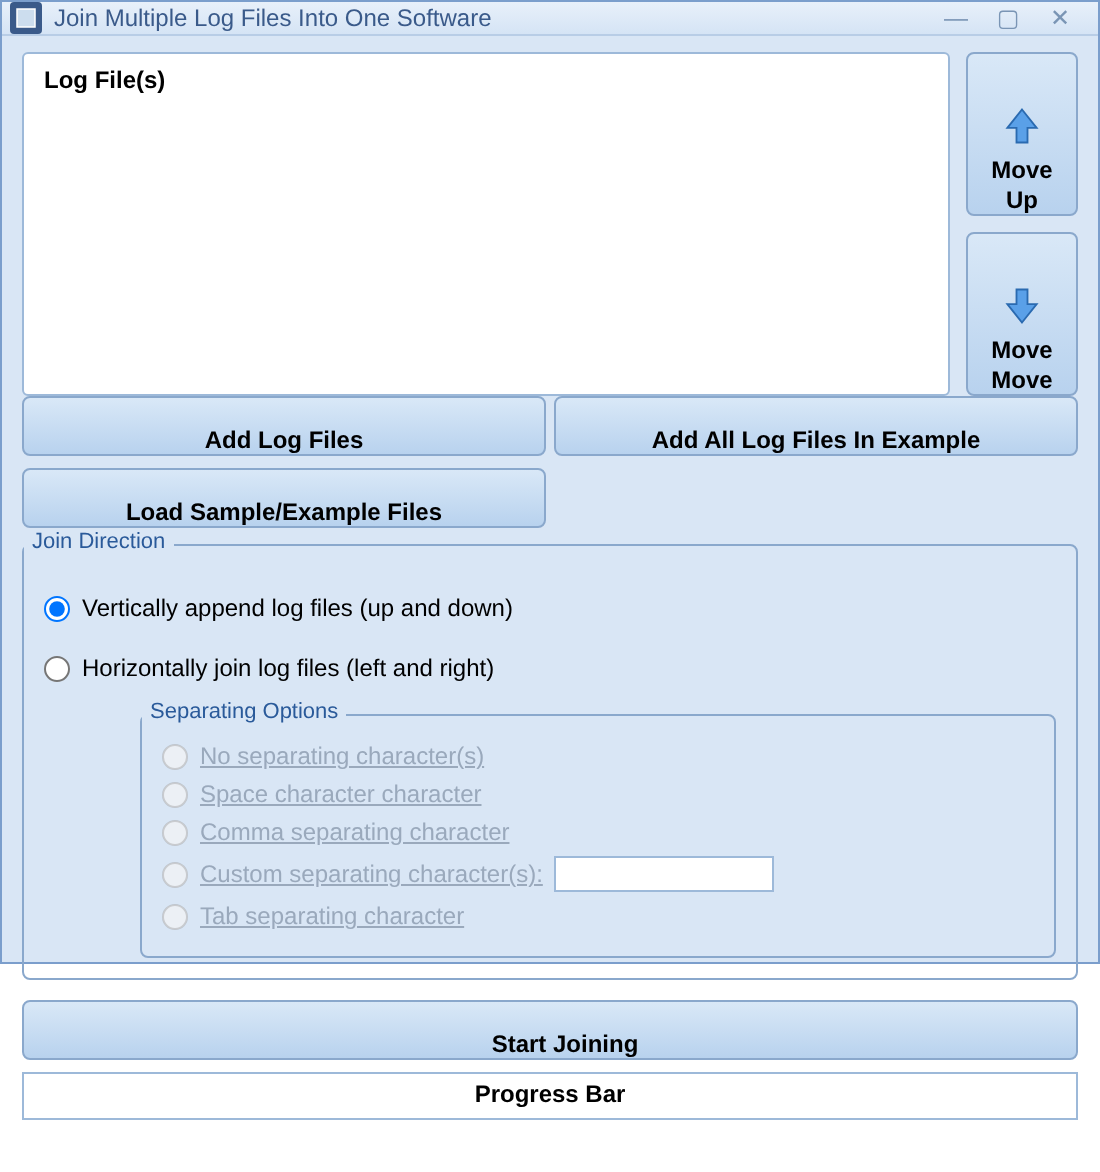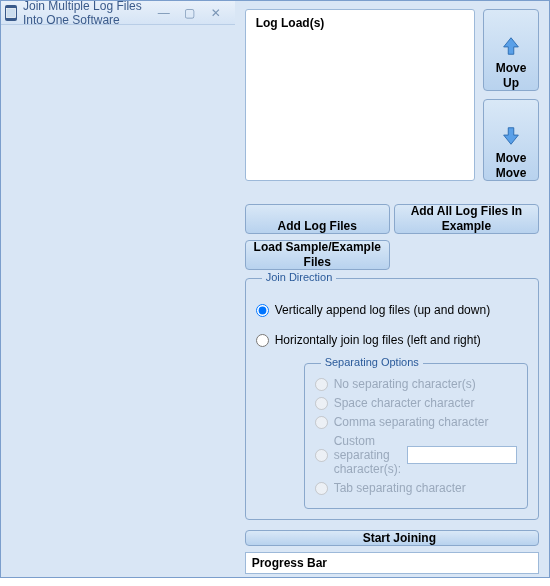--- a/index.html
+++ b/index.html
@@ -7,24 +7,25 @@
     margin: 0;
     font-family: "Segoe UI", Tahoma, sans-serif;
     font-size: 12px;
     background: #fff;
     width: 550px;
     height: 586px;
     overflow: hidden;
   }
   .window {
     width: 550px;
-    height: 578px;
+    height: 482px;
     border: 1px solid #7b9ecc;
     background: #d9e6f5;
     display: flex;
+    flex-direction: column;
   }
   .titlebar {
     height: 24px;
     background: linear-gradient(#e8f0fa, #d5e4f5);
     border-bottom: 1px solid #b8cde6;
     display: flex;
     align-items: center;
     padding: 0 4px;
   }
   .title-icon {
@@ -64,59 +65,60 @@
     justify-content: flex-end;
     font-weight: bold;
     font-size: 12px;
     color: #000;
     cursor: default;
     text-align:center;
     line-height:1.2;
   }
   .move-btn { width: 56px; height: 82px; padding-top:6px;}
   .arrow-icon { width: 22px; height: 22px; margin-bottom:4px;}
-  .file-btns { display: grid; grid-template-columns: 1fr 1fr; gap: 6px 4px; margin-top: 23px; }
+  .file-btns { display: grid; grid-template-columns: 1fr 1fr; gap: 6px 4px; margin-top: 0; }
   .wide-btn { height: 30px; }
   .fieldset {
     border: 1px solid #8aa8cc;
     border-radius: 4px;
     margin-top: 8px;
     padding: 8px 10px 10px 10px;
     position: relative;
   }
   .legend {
     position: absolute;
     top: -8px;
-    left: 16px;
+    left: 0;
     background: #d9e6f5;
     padding: 0 4px;
     color: #2a5a9a;
     font-size: 11px;
   }
   .radio-row { display: flex; align-items: center; gap: 6px; margin: 16px 0; }
-  .radio-row.disabled { color: #9aa9bc; }
+  .radio-row.disabled { color: #9aa9bc; text-decoration: underline; }
   .radio-row input { margin:0; }
   .nested { margin: 6px 0 0 28px; padding-left: 20px; }
   .nested .fieldset { padding-bottom:8px; }
   .nested .radio-row { margin: 5px 0; }
   .custom-input {
     width: 110px; height: 18px;
     border: 1px solid #9db9d9;
     background: #fff;
     margin-left: 4px;
   }
   .start-btn { height: 30px; margin-top: 10px; padding-left: 15px; }
   .progress-box {
     height: 24px;
     background: #fff;
     border: 1px solid #9db9d9;
     margin-top: 6px;
     padding: 3px 6px;
     font-weight: bold;
     font-size: 12px;
+    text-align: center;
   }
 </style>
 </head>
 <body>
 
 <div class="window">
   <div class="titlebar">
     <div class="title-icon">
       <svg viewBox="0 0 16 16" width="12" height="12">
           <rect x="2" y="2" width="12" height="12" fill="#cde" stroke="#fff" stroke-width="1"></rect>
@@ -126,21 +128,21 @@
     <div class="title-btns">
       <div class="title-btn">—</div>
       <div class="title-btn">▢</div>
       <div class="title-btn">✕</div>
     </div>
   </div>
 
   <div class="content">
     <div class="top-row">
       <div class="logbox">
-        <div class="logbox-header">Log Load(s)</div>
+        <div class="logbox-header">Log File(s)</div>
       </div>
       <div class="side-btns">
         <div class="action-btn move-btn">
           <svg class="arrow-icon" viewBox="0 0 24 24">
               <path d="M12 3 L20 13 L15 13 L15 21 L9 21 L9 13 L4 13 Z" fill="#5aa0e8" stroke="#2a6ab0" stroke-width="1"></path>
             </svg>
           <span>Move</span>
           <span>Up</span>
         </div>
         <div class="action-btn move-btn">

